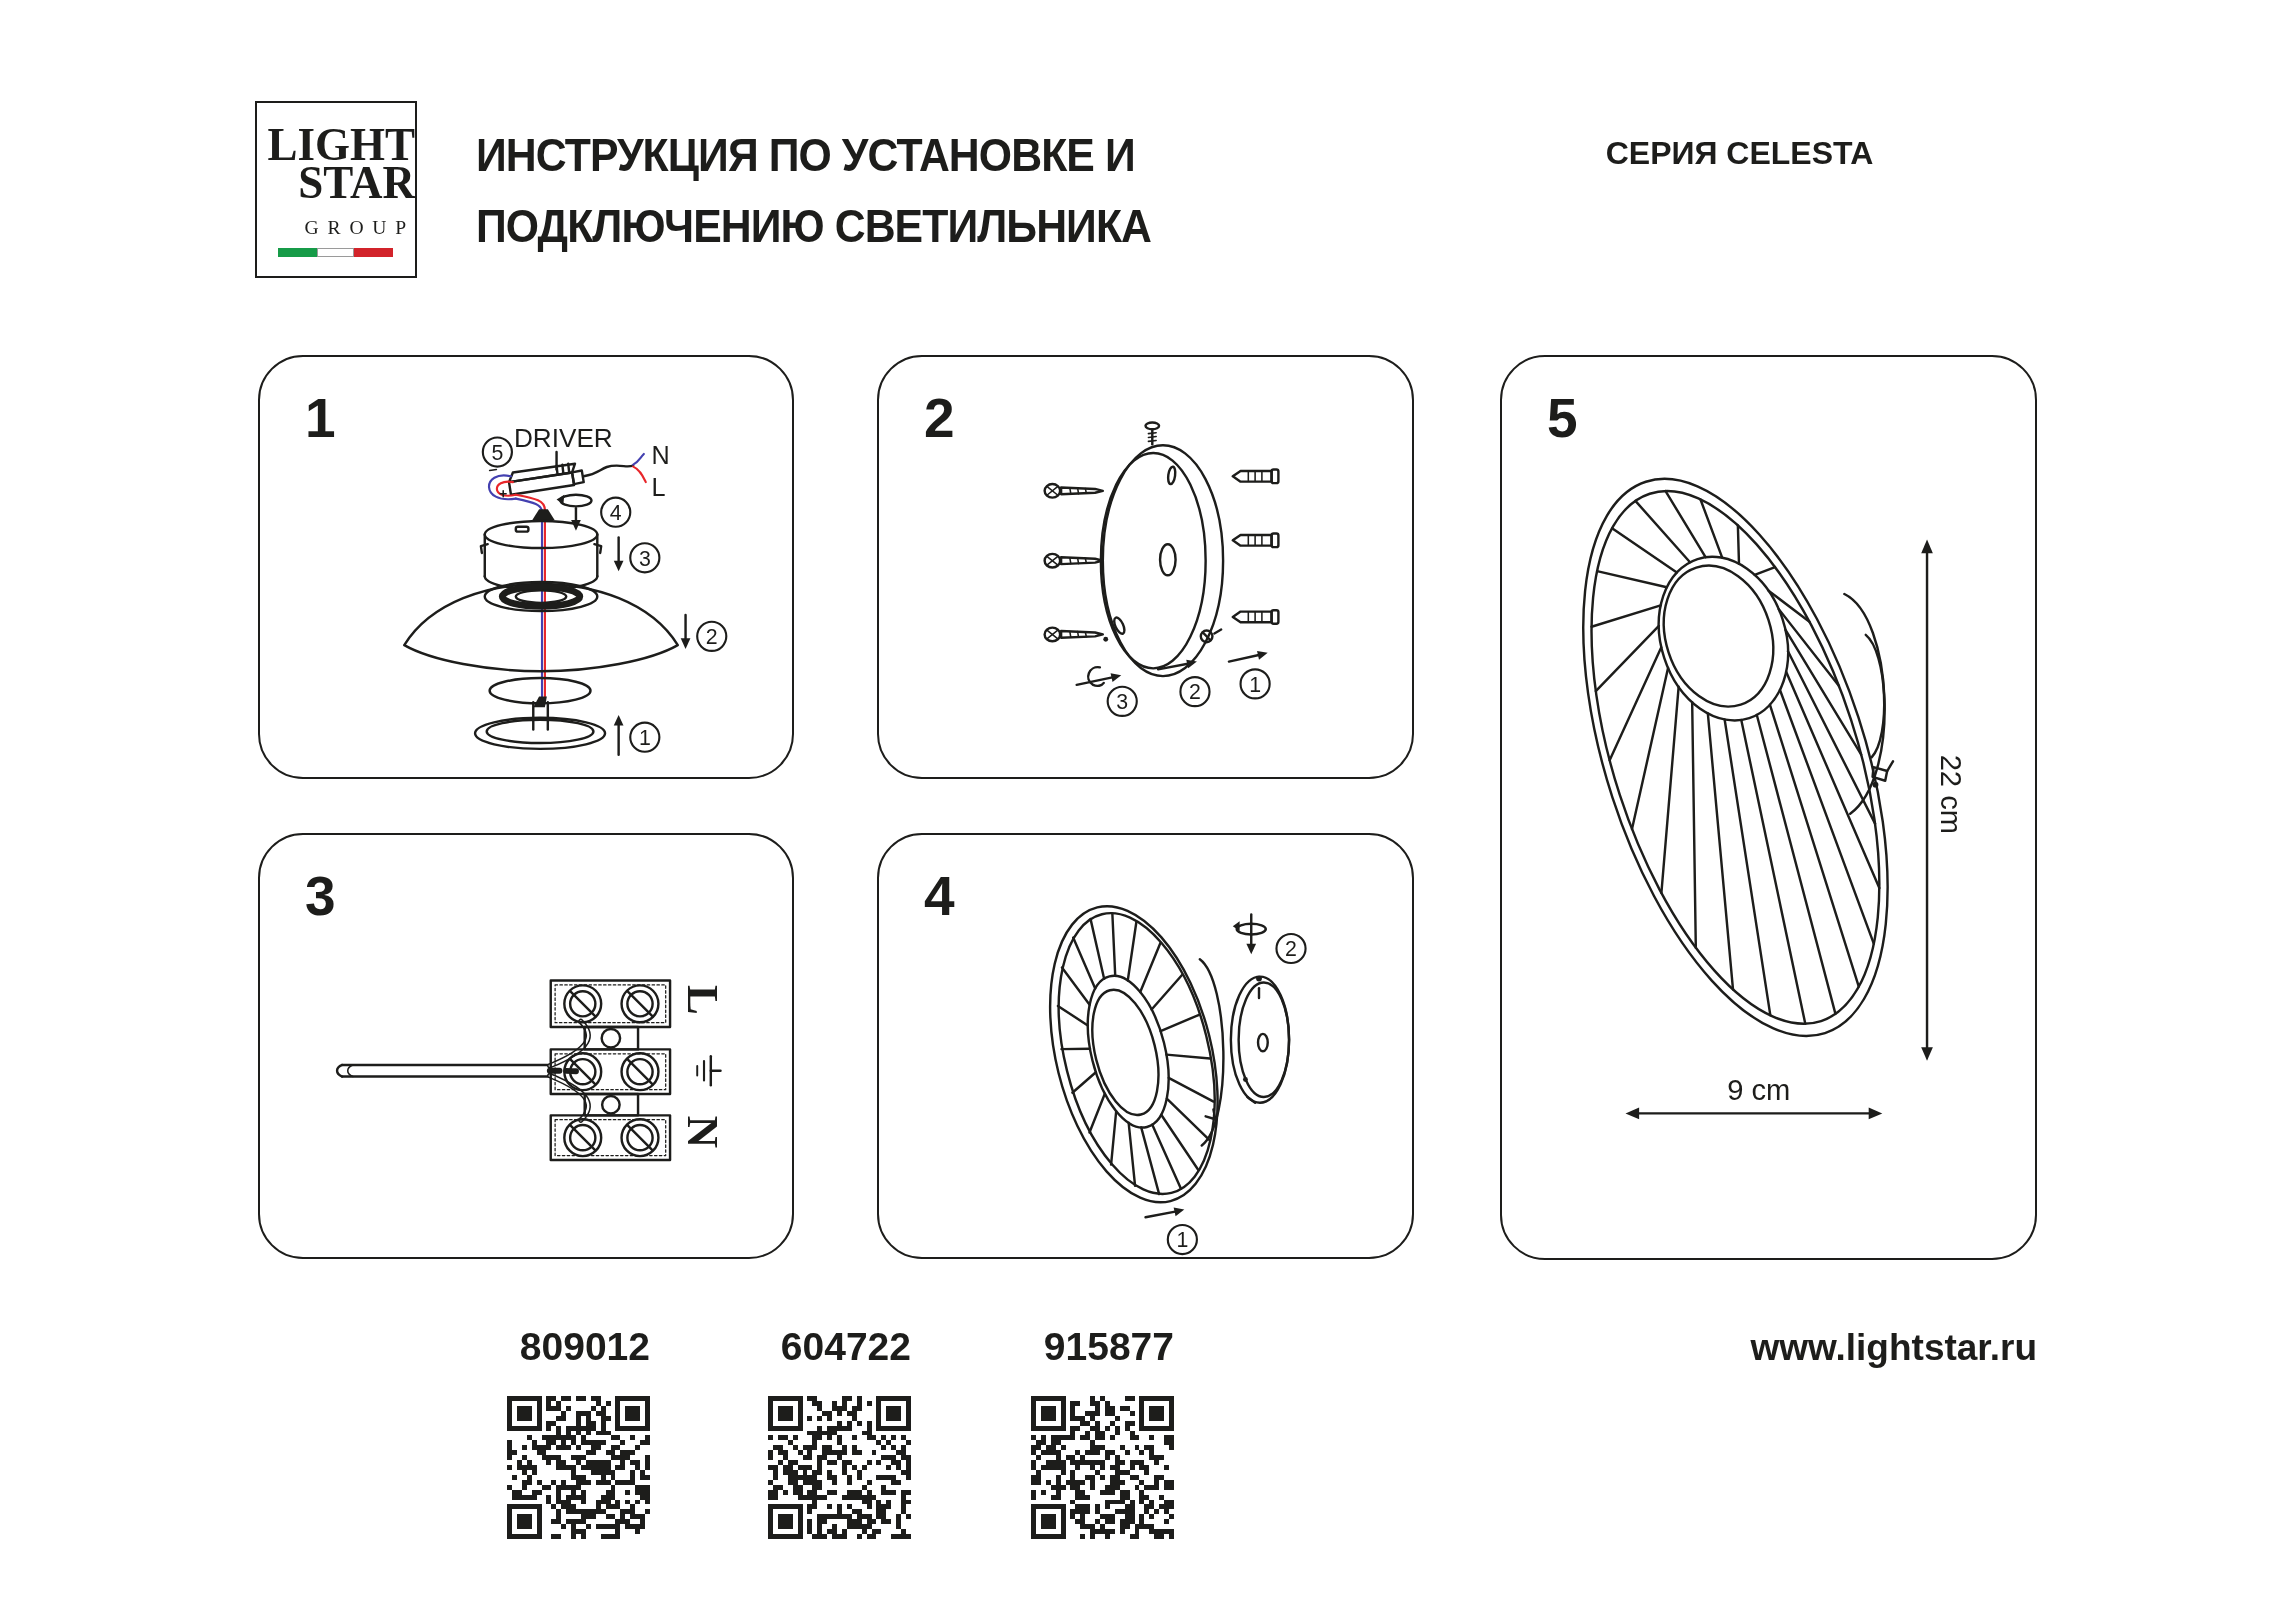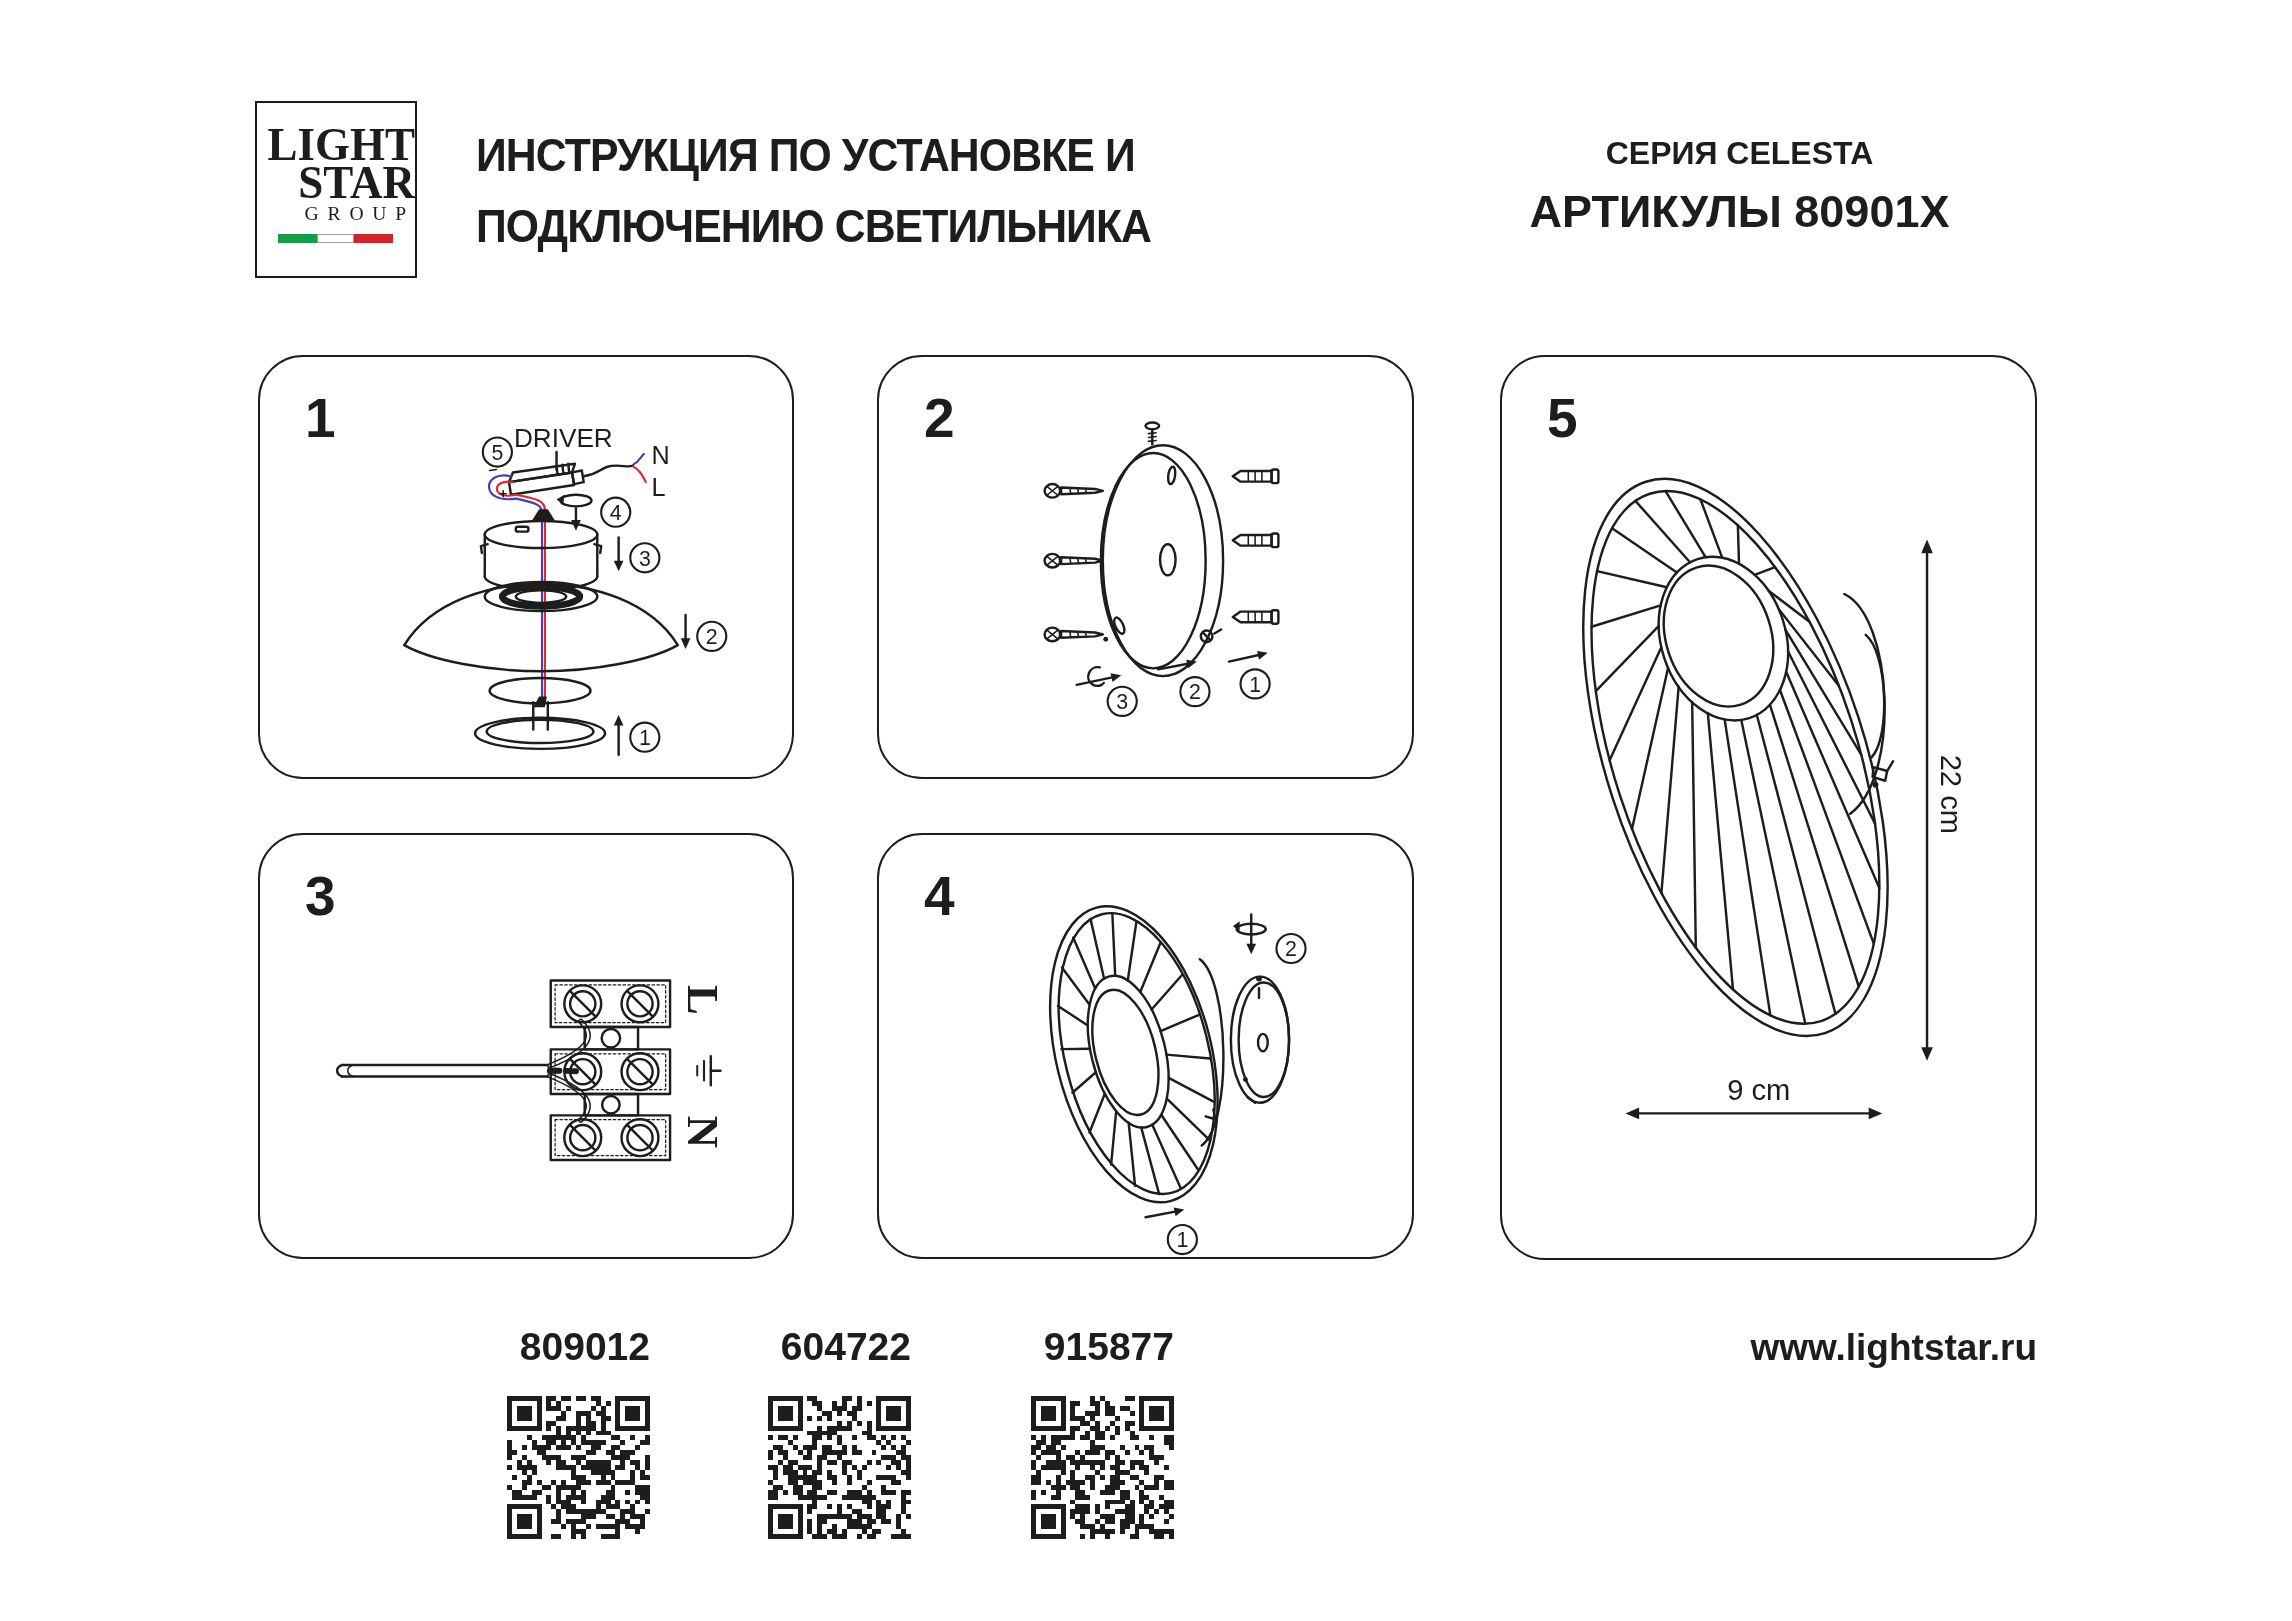--- a/index.html
+++ b/index.html
@@ -3,21 +3,21 @@
 <meta charset="utf-8">
 <style>
   html,body{margin:0;padding:0;background:#fff;}
   body{width:2293px;height:1621px;position:relative;font-family:"Liberation Sans",sans-serif;color:var(--ink,#1d1d1b);}
   .abs{position:absolute;}
 
   
   .logo-box{left:255px;top:101px;width:158px;height:173px;border:2px solid #1d1d1b;text-align:right;}
   .logo-word{font-family:"Liberation Serif",serif;font-weight:bold;font-size:45px;line-height:38px;letter-spacing:0px;transform:scaleY(1.05);}
   .logo-top{margin-top:21.6px;}
-  .logo-group{font-family:"Liberation Serif",serif;font-size:19.6px;letter-spacing:8.8px;padding-left:8.8px;margin-top:2px;}
+  .logo-group{font-family:"Liberation Serif",serif;font-size:19.6px;letter-spacing:8.8px;padding-left:8.8px;margin-top:16px;}
   .flag{width:116px;height:8.8px;margin:9.8px auto 0;display:flex;}
   .flag span{display:block;height:100%;box-sizing:border-box;}
   .flag .g{width:39px;background:var(--flag-green,#169b48);}
   .flag .w{width:37px;background:#fff;border:1px solid #9a9a9a;}
   .flag .r{width:39px;background:var(--flag-red,#d2232a);}
 
   .title{left:476px;top:120px;font-size:46px;font-weight:bold;line-height:71px;letter-spacing:-1px;transform:scaleX(.93);transform-origin:left top;white-space:nowrap;}
   .series-wrap{left:1509px;top:135px;width:461px;text-align:center;}
   .series{font-size:32px;font-weight:bold;}
   .articles{font-size:45px;font-weight:bold;margin-top:13.7px;}
@@ -57,21 +57,20 @@
     </div>
 </div>
 
 <div class="abs title">
   <div>ИНСТРУКЦИЯ ПО УСТАНОВКЕ И</div>
   <div>ПОДКЛЮЧЕНИЮ СВЕТИЛЬНИКА</div>
 </div>
 
 <div class="abs series-wrap">
   <div class="series">СЕРИЯ CELESTA</div>
-  <div class="articles">АРТИКУЛЫ 80901X</div>
 </div>
 
 <div class="abs panel" style="left:258px;top:355px;width:536px;height:424px">
   <div class="pnum">1</div>
   <svg class="diag" viewBox="0 0 547 433">
     <g>
       <text x="312" y="93" text-anchor="middle" font-size="27">DRIVER</text>
       <line x1="305" y1="98" x2="305" y2="116"></line>
       <path d="M256,129 L260,119 L324,110 L321,119 Z"></path>
       <path d="M256,129 L321,119 L323,132 L258,142 Z"></path>

